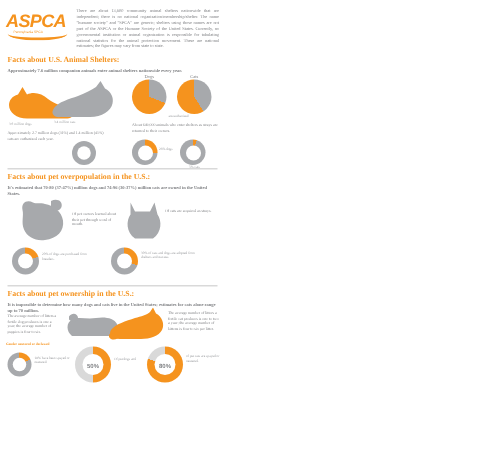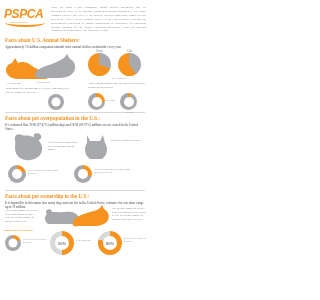--- a/index.html
+++ b/index.html
@@ -75,21 +75,21 @@
 
   .abs{position:absolute;}
 </style>
 </head>
 <body>
 
 <div class="page">
 
   <div class="header">
     <div class="logo">
-      <div class="logo-word">PSPCA</div>
+      <div class="logo-word">ASPCA</div>
       <div class="logo-swoosh"></div>
       <div class="logo-sub">Pennsylvania SPCA</div>
     </div>
     <div class="intro">There are about 13,600 community animal shelters nationwide that are independent; there is no national organization/membership/shelter. The name "humane society" and "SPCA" are generic; shelters using those names are not part of the ASPCA or the Humane Society of the United States. Currently, no governmental institution or animal organization is responsible for tabulating national statistics for the animal protection movement. These are national estimates; the figures may vary from state to state.</div>
   </div>
 
   <div class="sec1">
     <div class="sec-head">Facts about U.S. Animal Shelters:</div>
     <div class="sec-sub">Approximately 7.6 million companion animals enter animal shelters nationwide every year.</div>
 

